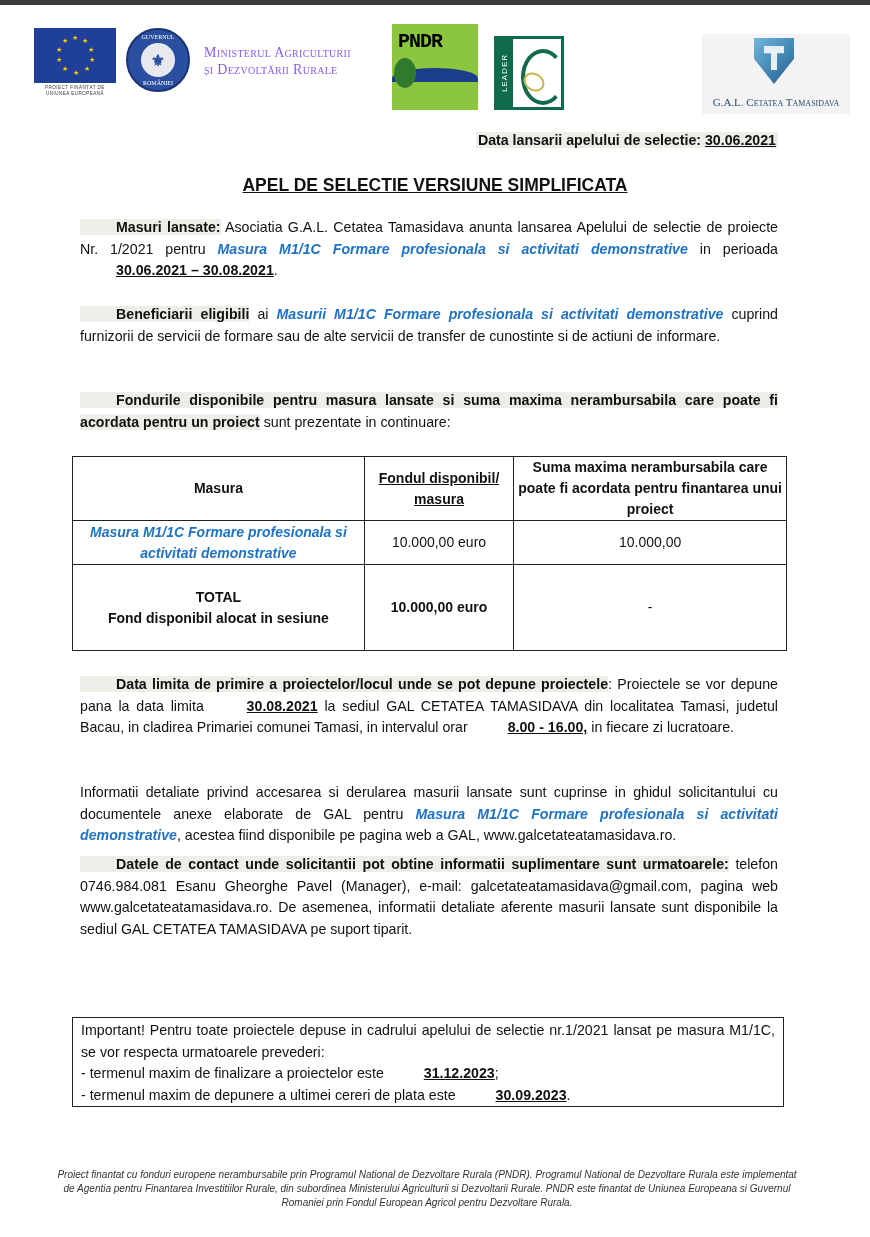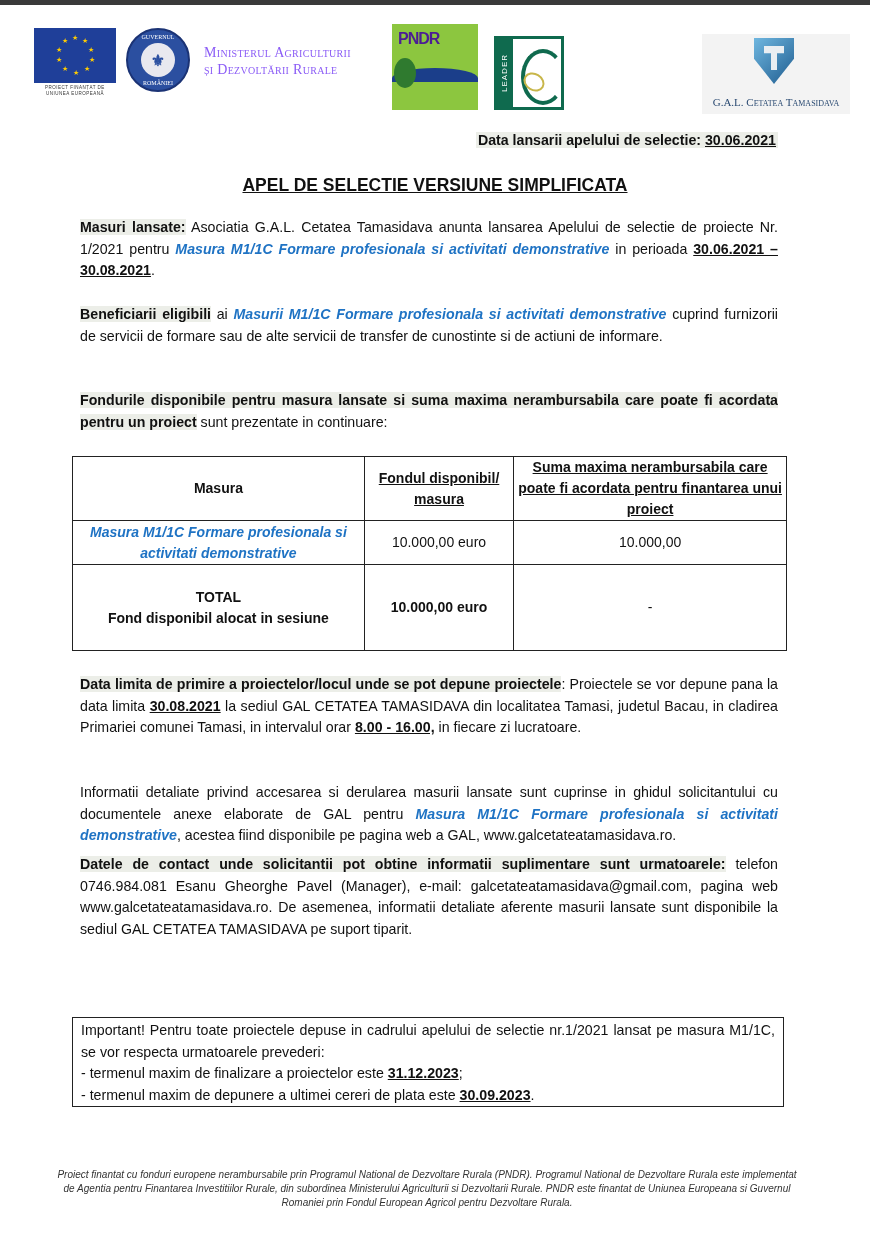--- a/index.html
+++ b/index.html
@@ -10,51 +10,51 @@
   .eu { left: 34px; top: 14px; width: 82px; height: 70px; }
   .eu .flag { width: 82px; height: 55px; background: #1f3f99; position: relative; }
   .eu .flag span { position: absolute; color: #ffcc00; font-size: 7px; line-height: 7px; }
   .eu .cap { font-size: 4.5px; letter-spacing: 0.5px; color: #333; text-align: center; margin-top: 2px; line-height: 6px; }
   .gov { left: 126px; top: 14px; width: 64px; height: 64px; border-radius: 50%; background: #2b4fa0; border: 2px solid #1b3375; box-sizing: border-box; display: flex; align-items: center; justify-content: center; }
   .gov .inner { width: 34px; height: 34px; border-radius: 50%; background: #e8e8ef; display:flex; align-items:center; justify-content:center; color:#2b4fa0; font-size:16px; font-weight:bold; }
   .gov .ring { position:absolute; top:4px; left:0; width:100%; text-align:center; font-size:6px; color:#fff; font-family:"Liberation Serif", serif; }
   .gov .ring2 { position:absolute; bottom:4px; left:0; width:100%; text-align:center; font-size:6px; color:#fff; font-family:"Liberation Serif", serif; }
   .min { left: 204px; top: 30px; font-family: "Liberation Serif", serif; font-size: 14px; color: #8b5cf6; line-height: 17px; font-variant: small-caps; letter-spacing: 0.3px; }
   .pndr { left: 392px; top: 10px; width: 86px; height: 86px; background: #8cc63f; overflow: hidden; }
-  .pndr .txt { position: absolute; top: 6px; left: 6px; font-size: 16px; font-weight: bold; color: #4c1d95; letter-spacing: -1px; }
+  .pndr .txt { position: absolute; top: 6px; left: 6px; font-size: 20px; font-weight: bold; color: #000000; letter-spacing: -1px; font-family: Liberation Mono, monospace; }
   .pndr .wave { position: absolute; left: 0; top: 44px; width: 100%; height: 20px; background: #1b3e8a; border-radius: 50% 50% 0 0; }
   .pndr .base { position: absolute; left: 0; top: 58px; width: 100%; height: 28px; background: #8cc63f; }
   .pndr .tree { position:absolute; left:2px; top:34px; width:22px; height:30px; background:#2f7a2f; border-radius:50%; }
   .leader { left: 494px; top: 22px; width: 70px; height: 74px; background: #ffffff; border: 3px solid #0f6a4e; box-sizing: border-box; }
   .leader .side { position: absolute; left: 0; top: 0; width: 16px; height: 100%; background: #0f6a4e; color: #fff; font-size: 8px; writing-mode: vertical-rl; transform: rotate(180deg); text-align: center; line-height: 16px; letter-spacing: 1px; }
   .leader .circ { position: absolute; left: 24px; top: 10px; width: 36px; height: 48px; border: 4px solid #0f6a4e; border-radius: 50%; border-right-color: transparent; }
   .leader .oval { position:absolute; left:26px; top:34px; width:18px; height:14px; border:2px solid #c8b64a; border-radius:50%; transform: rotate(30deg); }
   .afir { left: 584px; top: 22px; width: 112px; height: 74px; }
   .afir .flagv { position: absolute; left: 0; top: 0; width: 16px; height: 74px; background: linear-gradient(#2b3f9a 0 35%, #f4c400 35% 65%, #d62b2b 65% 100%); }
   .afir .name { position: absolute; left: 22px; top: 2px; font-size: 32px; font-weight: bold; color: #2c3f95; letter-spacing: -1px; }
   .afir .tag { position: absolute; left: 28px; top: 40px; font-family: "Liberation Serif", serif; font-size: 10px; color: #555; line-height: 11px; }
   .gal { left: 702px; top: 20px; width: 148px; height: 80px; background: #f3f3f3; }
   .gal .shield { position: absolute; left: 52px; top: 4px; width: 40px; height: 46px; background: linear-gradient(135deg, #6fb7e0, #1f5c8f); clip-path: polygon(0 0, 100% 0, 100% 45%, 50% 100%, 0 45%); }
   .gal .shield .t { position:absolute; left: 10px; top: 8px; width: 20px; height: 24px; background:#e9eef2; clip-path: polygon(0 0,100% 0,100% 30%,65% 30%,65% 100%,35% 100%,35% 30%,0 30%); }
   .gal .cap { position: absolute; left: 0; bottom: 6px; width: 100%; text-align: center; font-family: "Liberation Serif", serif; font-size: 11px; color: #2a4a72; font-variant: small-caps; }
 
   .doc { position: absolute; left: 80px; width: 698px; font-family: "Liberation Sans", sans-serif; font-size: 14.2px; line-height: 21.5px; color: #111; text-align: justify; }
   .hl { background: #eceee8; }
-  .b { font-weight: bold; }
+  .b { font-weight: bold; padding-left: 36px; }
   .u { text-decoration: underline; }
   .blue { color: #1f73c4; font-style: italic; font-weight: bold; }
   .launch { position: absolute; right: 92px; top: 132px; font-size: 14.2px; font-weight: bold; background: #eceee8; padding: 0 2px; }
   .title { position: absolute; left: 0; top: 175px; width: 870px; text-align: center; font-size: 17.5px; font-weight: bold; text-decoration: underline; }
 
   table.funds { position: absolute; left: 72px; top: 456px; width: 715px; border-collapse: collapse; font-size: 14px; line-height: 21px; }
   table.funds td, table.funds th { border: 1px solid #222; text-align: center; vertical-align: middle; padding: 0 4px; }
   table.funds th { font-weight: bold; height: 63px; }
   table.funds tr.r1 td { height: 43px; }
   table.funds tr.r2 td { height: 85px; }
-  .c1 { width: 282px; } .c2 { width: 140px; text-decoration: underline; } .c3 { width: 263px; text-decoration: underline; }
+  .c1 { width: 282px; } .c2 { width: 140px; text-decoration: underline; } .c3 { width: 263px; }
 
   .important { position: absolute; left: 72px; top: 1017px; width: 712px; height: 90px; border: 1px solid #222; box-sizing: border-box; padding: 2px 8px; font-size: 14.2px; line-height: 21.5px; text-align: justify; }
   .footer { position: absolute; left: 52px; top: 1168px; width: 750px; text-align: center; font-size: 10px; line-height: 14px; font-style: italic; color: #333; }
 </style>
 </head>
 <body>
 
 <div class="topbar"></div>
 
 <div class="logos">

